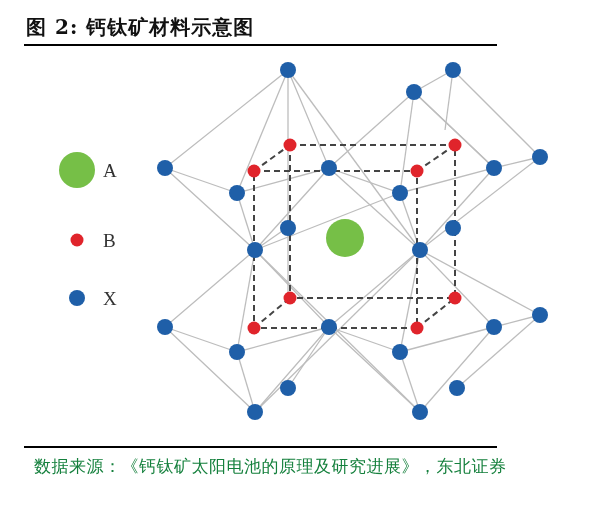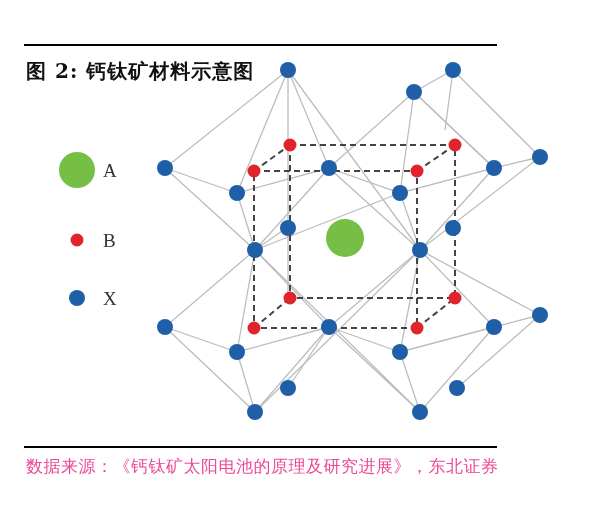--- a/index.html
+++ b/index.html
@@ -1,24 +1,24 @@
 <!DOCTYPE html>
 <html><head>
   <meta charset="utf-8">
   <style>
     html, body { margin: 0; padding: 0; background: #ffffff; }
     body { width: 611px; height: 508px; position: relative; overflow: hidden;
            font-family: "DejaVu Serif", "Liberation Serif", serif; }
     .title { position: absolute; left: 26px; top: 14px; font-size: 20px; font-weight: bold;
-             color: #111; letter-spacing: 1px; white-space: nowrap; margin-top: 44px; }
+             color: #111; letter-spacing: 1px; white-space: nowrap; }
     .title .num { margin-left: 8px; }
     .rule-top { position: absolute; left: 24px; top: 44px; width: 473px; height: 2px; background: #000; }
     .rule-top { width: 473px; }
     .rule-bottom { position: absolute; left: 24px; top: 446px; width: 473px; height: 2px; background: #000; }
-    .source { position: absolute; left: 26px; top: 455px; font-size: 17px; color: #ec4899;
+    .source { position: absolute; left: 34px; top: 455px; font-size: 17px; color: #15803d;
               white-space: nowrap; letter-spacing: 0.5px; }
     svg.diagram { position: absolute; left: 0; top: 0; }
     .legend-label { font-family: "Liberation Serif", "DejaVu Serif", serif; font-size: 19px; fill: #333; }
   </style>
 </head>
 <body>
 
 <div class="title">
   <span>图</span><span class="num">2:</span>
   <span>钙钛矿材料示意图</span>

